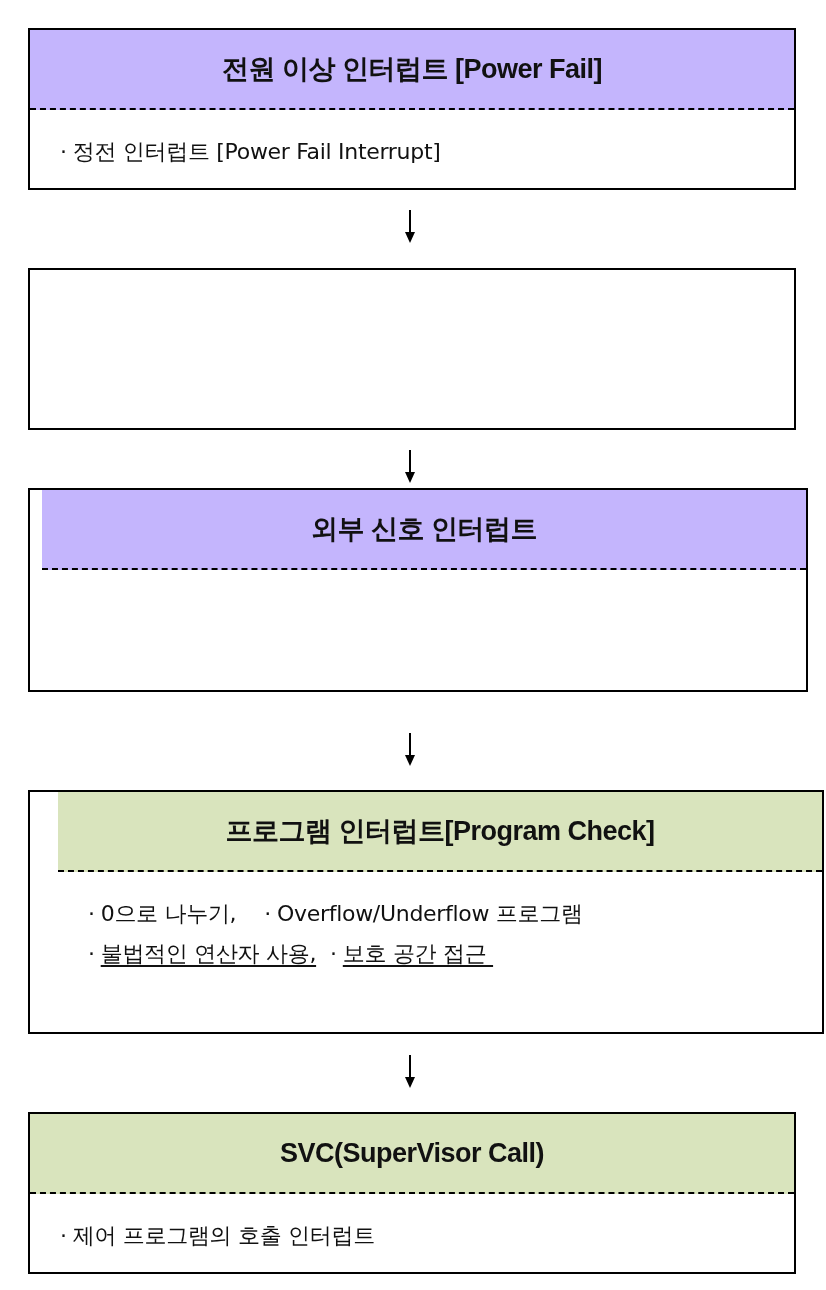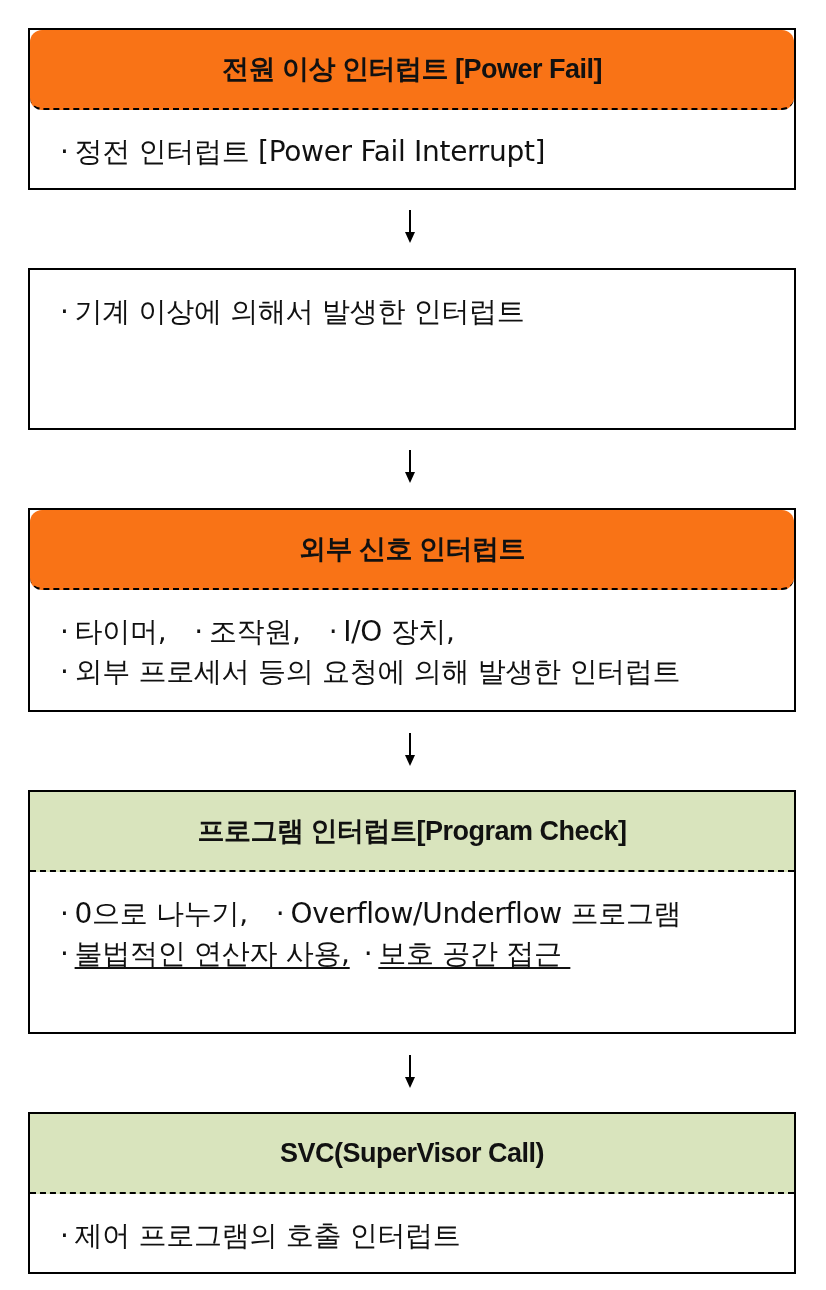--- a/index.html
+++ b/index.html
@@ -1,25 +1,25 @@
 <!DOCTYPE html>
 <html><head>
 <meta charset="utf-8">
 <style>
   html, body { margin: 0; padding: 0; background: #ffffff; }
   body { width: 826px; height: 1290px; position: relative; overflow: hidden;
          font-family: "DejaVu Sans", "Liberation Sans", sans-serif; color: #111; }
   .box { position: absolute; left: 28px; width: 764px; border: 2.5px solid #000; background: #fff; box-sizing: content-box; }
   .box-header { height: 80px; display: flex; align-items: center; justify-content: center;
                 border-bottom: 2px dashed #000; box-sizing: border-box; }
-  .box-header.blue { background: #f97316; border-radius: 12px; }
+  .box-header.blue { background: #c4b5fd; }
   .box-header.green { background: #d9e4bd; }
   .box-title { font-family: "Liberation Sans", sans-serif; font-weight: bold; font-size: 27px; letter-spacing: -0.5px; }
   .box-body { padding: 22px 0 0 30px; box-sizing: border-box; }
-  .line { font-size: 28px; line-height: 40px; white-space: pre; letter-spacing: -0.3px; }
+  .line { font-size: 22px; line-height: 40px; white-space: pre; letter-spacing: -0.3px; }
   .bullet { margin-right: 6px; }
   .u { text-decoration: underline; text-underline-offset: 4px; text-align: right; }
   .gap { display: inline-block; width: 28px; }
   .hook { display: inline-block; width: 22px; margin-left: 12px; vertical-align: middle; }
   .arrow { position: absolute; left: 401px; width: 18px; height: 34px; }
 </style>
 </head>
 <body>
 
 <div class="box" style="top:28px;height:158px;">
@@ -30,46 +30,39 @@
     <div class="line"><span class="bullet">·</span><span>정전 인터럽트 [Power Fail Interrupt]</span></div>
   </div>
 </div>
 
 <svg class="arrow" style="top:210px;" viewBox="0 0 18 34">
     <line x1="9" y1="0" x2="9" y2="26" stroke="#000" stroke-width="2"></line>
     <polygon points="4,22 14,22 9,33" fill="#000"></polygon>
   </svg>
 
 <div class="box" style="top:268px;height:158px;">
-  <div class="box-body">
-    <div class="line"><span class="bullet">·</span><span>기계 이상에 의해서 발생한 인터럽트</span></div>
-  </div>
 </div>
 
 <svg class="arrow" style="top:450px;" viewBox="0 0 18 34">
     <line x1="9" y1="0" x2="9" y2="26" stroke="#000" stroke-width="2"></line>
     <polygon points="4,22 14,22 9,33" fill="#000"></polygon>
   </svg>
 
-<div class="box" style="top:508px;height:200px;">
+<div class="box" style="top:488px;height:200px;padding-left:12px;">
   <div class="box-header blue">
     <span class="box-title">외부 신호 인터럽트</span>
-  </div>
-  <div class="box-body">
-    <div class="line"><span class="bullet">·</span><span>타이머,</span><span class="gap"></span><span class="bullet">·</span><span>조작원,</span><span class="gap"></span><span class="bullet">·</span><span>I/O 장치,</span></div>
-    <div class="line"><span class="bullet">·</span><span>외부 프로세서 등의 요청에 의해 발생한 인터럽트</span></div>
   </div>
 </div>
 
 <svg class="arrow" style="top:733px;" viewBox="0 0 18 34">
     <line x1="9" y1="0" x2="9" y2="26" stroke="#000" stroke-width="2"></line>
     <polygon points="4,22 14,22 9,33" fill="#000"></polygon>
   </svg>
 
-<div class="box" style="top:790px;height:240px;">
+<div class="box" style="top:790px;height:240px;padding-left:28px;">
   <div class="box-header green">
     <span class="box-title">프로그램 인터럽트[Program Check]</span>
   </div>
   <div class="box-body">
     <div class="line"><span class="bullet">·</span><span>0으로 나누기,</span><span class="gap"></span><span class="bullet">·</span><span>Overflow/Underflow 프로그램</span></div>
     <div class="line"><span class="bullet">·</span><span class="u">불법적인 연산자 사용,</span><span style="display:inline-block;width:14px;"></span><span class="bullet">·</span><span class="u">보호 공간 접근 </span></div>
   </div>
 </div>
 
 <svg class="arrow" style="top:1055px;" viewBox="0 0 18 34">

